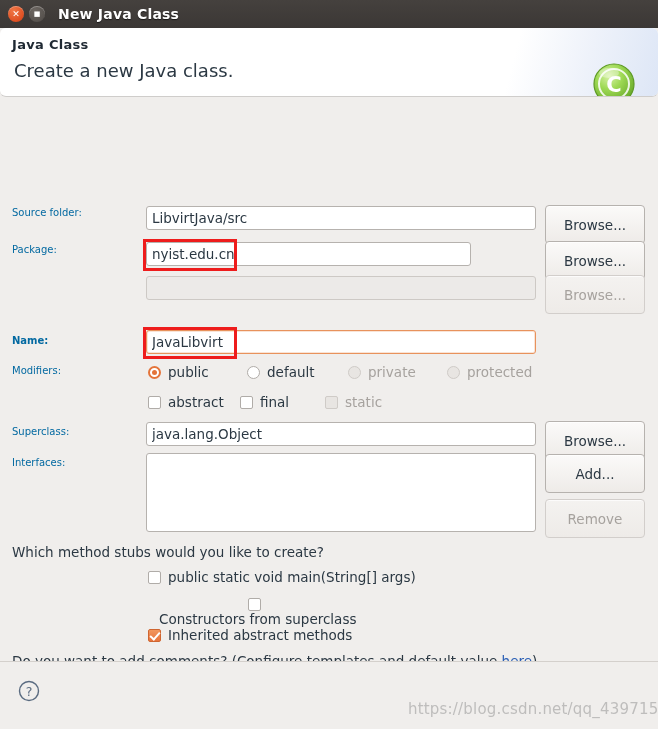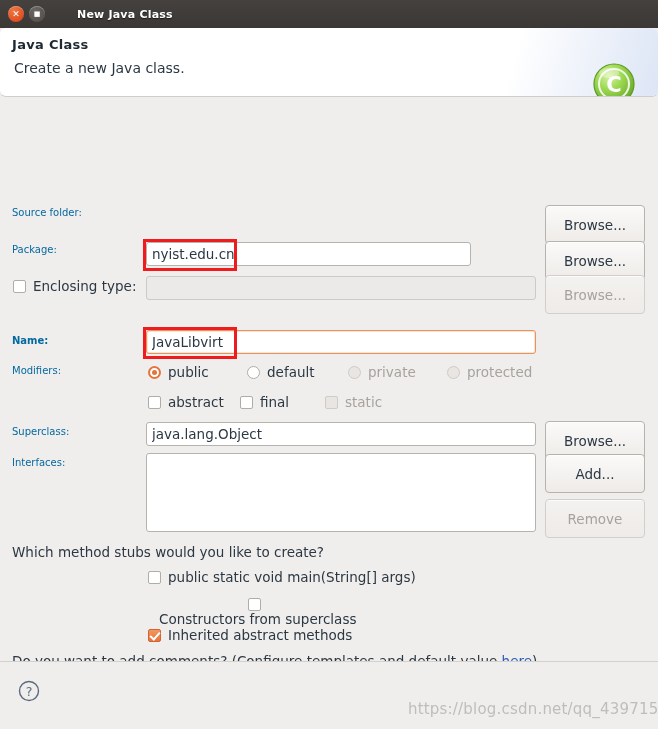--- a/index.html
+++ b/index.html
@@ -48,23 +48,23 @@
     color: #fff;
     font-size: 9px;
     line-height: 1;
     font-family: "DejaVu Sans", sans-serif;
   }
   .win-btn.maximize .glyph {
     font-size: 7px;
   }
   .title-text {
     color: #ffffff;
-    font-size: 11px;
+    font-size: 14px;
     font-weight: bold;
-    margin-left: 27px;
+    margin-left: 8px;
     text-shadow: 0 1px 1px rgba(0,0,0,.6);
     letter-spacing: .2px;
   }
 
   
   .header {
     background: #ffffff;
     height: 68px;
     position: relative;
     border-bottom: 1px solid #cfcdcb;
@@ -81,21 +81,21 @@
     position: absolute;
     left: 12px; top: 9px;
     font-size: 13px;
     font-weight: bold;
     color: #1f2933;
     letter-spacing: .3px;
   }
   .header-sub {
     position: absolute;
     left: 14px; top: 32px;
-    font-size: 14px;
+    font-size: 18px;
     color: #2b3843;
     text-align: center;
   }
   .header-icon {
     position: absolute;
     right: 22px; top: 34px;
     width: 44px; height: 44px;
   }
 
   
@@ -310,33 +310,30 @@
       <ellipse cx="17" cy="11" rx="10" ry="5" fill="#ffffff" opacity=".33"></ellipse>
     </svg>
   </div>
 </div>
 
 <div class="body">
 
   <div class="row" style="left:12px; top:110px;">
     <span class="label">Source folder:</span>
   </div>
+  <input class="field" type="text" style="left: 146px; top: 109px; width: 390px; position: absolute;" value="LibvirtJava/src">
   <button class="btn" style="position:absolute; left:545px; top:108px; width:100px;">Browse...</button>
 
   <div class="row" style="left:12px; top:147px;">
     <span class="label">Package:</span>
   </div>
   <input class="field" type="text" style="left: 146px; top: 145px; width: 325px; position: absolute;" value="nyist.edu.cn">
   <button class="btn" style="position:absolute; left:545px; top:144px; width:100px;">Browse...</button>
   <div class="annot" style="left:143px; top:142px; width:94px; height:32px;"></div>
 
-  <div class="opt" style="left:13px; top:181px;">
-    <span class="cb"></span>
-    <span class="opt-label">Enclosing type:</span>
-  </div>
   <input class="field disabled" type="text" style="left: 146px; top: 179px; width: 390px; position: absolute;" disabled="" value="">
   <button class="btn disabled" style="position:absolute; left:545px; top:178px; width:100px;" disabled="">Browse...</button>
 
   <div class="row" style="left:12px; top:238px;font-weight:bold;">
     <span class="label">Name:</span>
   </div>
   <input class="field focused" type="text" style="left: 146px; top: 233px; width: 390px; position: absolute;" value="JavaLibvirt">
   <div class="annot" style="left:143px; top:230px; width:94px; height:32px;"></div>
 
   <div class="row" style="left:12px; top:268px;">

